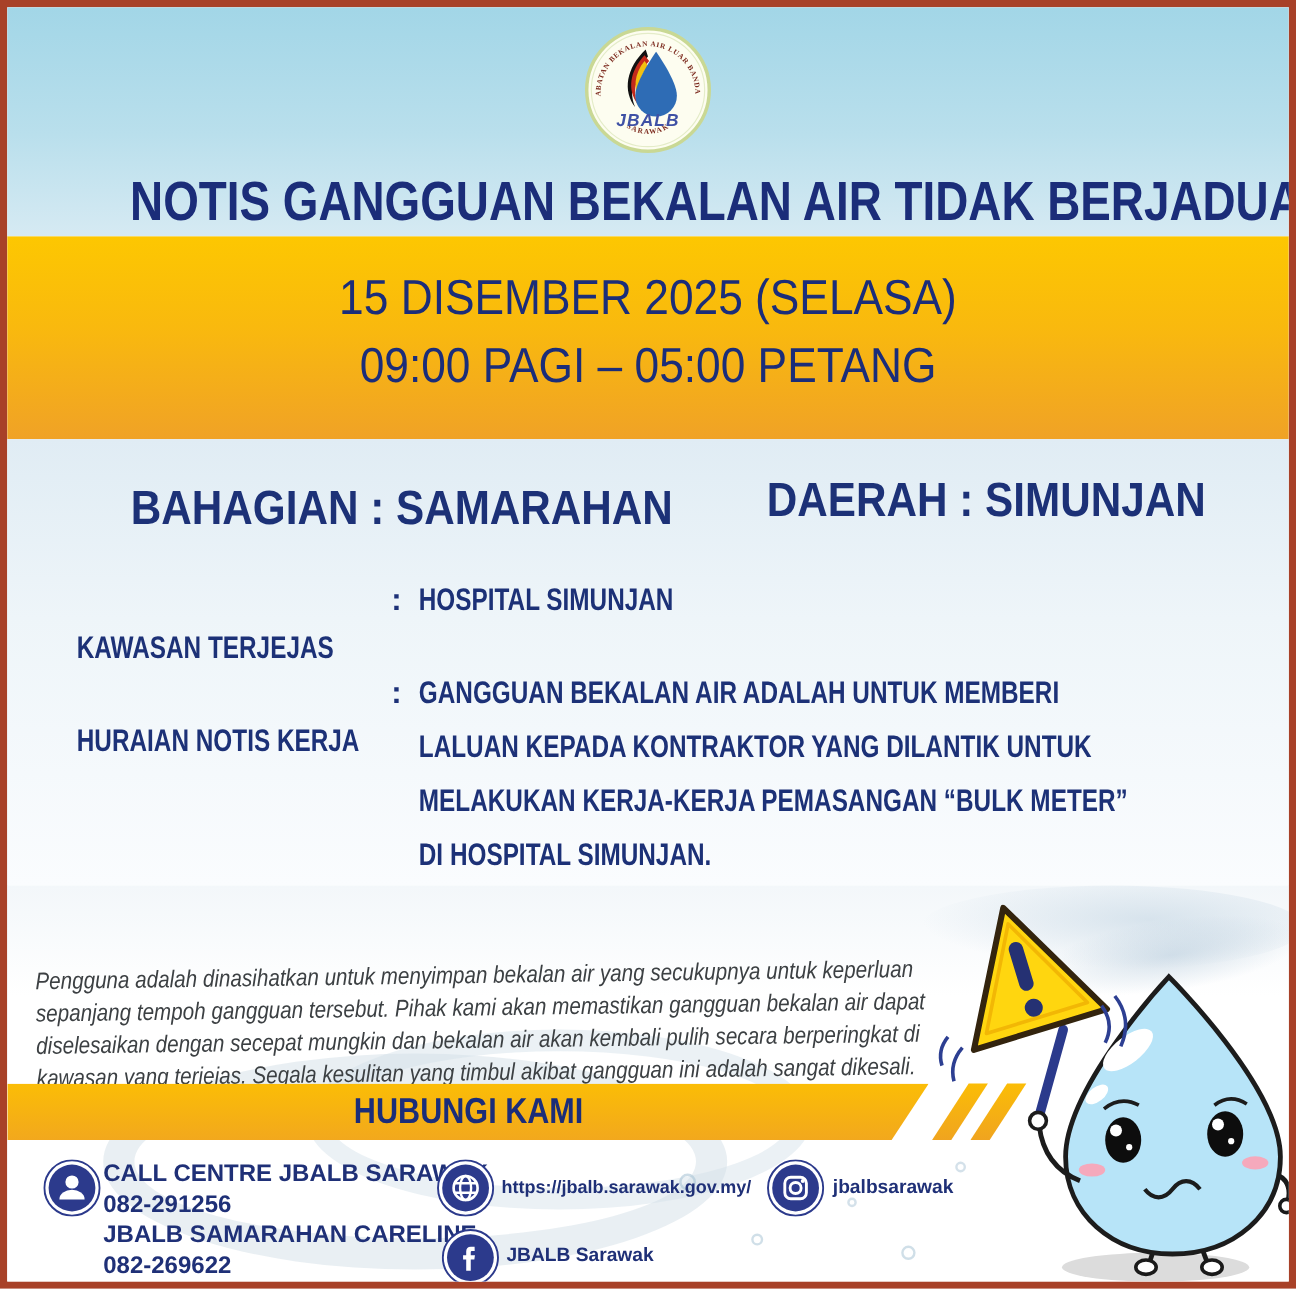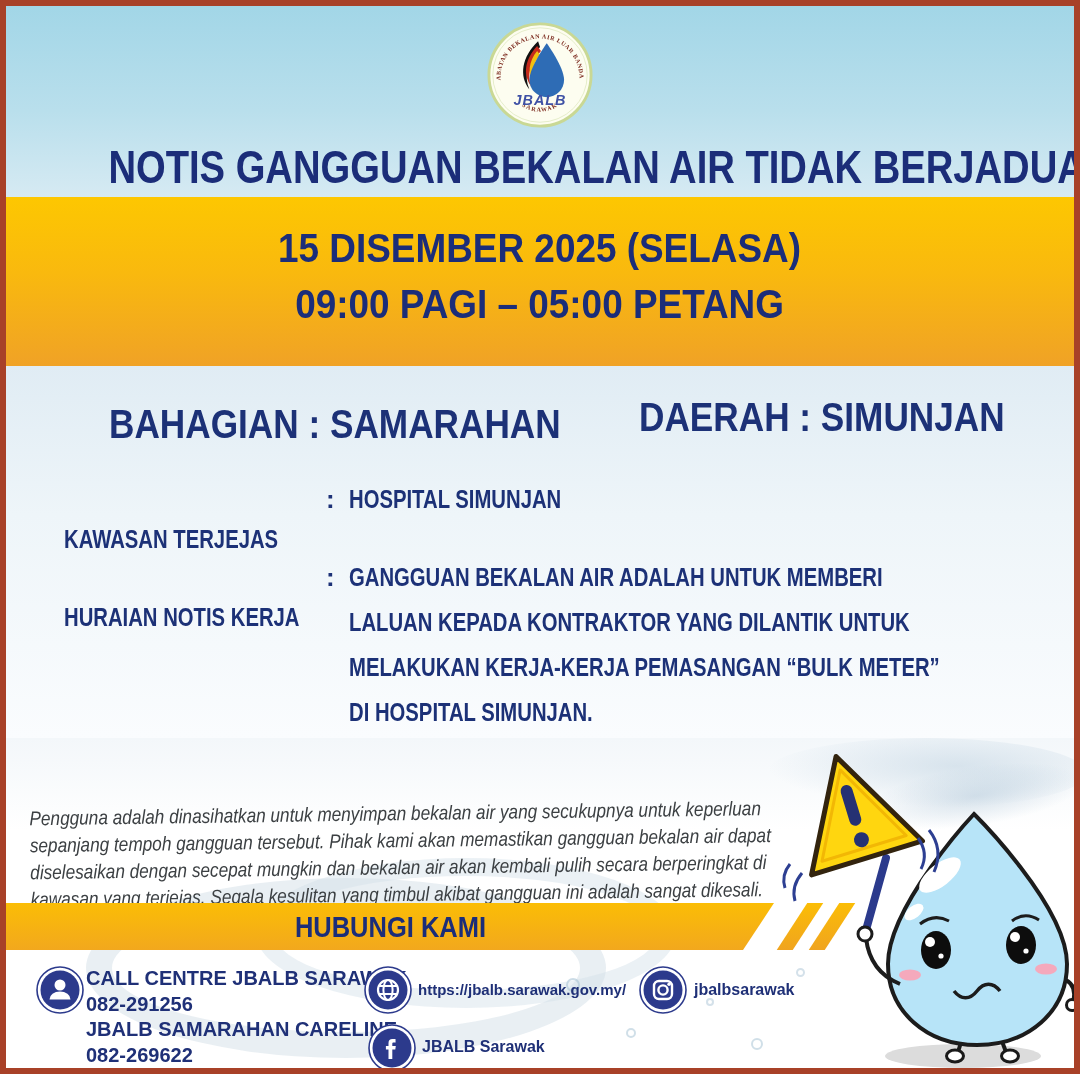--- a/index.html
+++ b/index.html
@@ -14,21 +14,21 @@
   .sky{position:absolute;left:0;top:0;width:1068px;height:191px;
     background:linear-gradient(180deg,#a2d6e7 0%,#b9dfec 55%,#d6eaf3 100%);}
   .logo{position:absolute;left:481px;top:16px;width:106px;height:106px;}
   .title{position:absolute;left:0;top:134px;width:1068px;text-align:center;
     font-size:46px;font-weight:bold;color:#1b2d79;letter-spacing:0px;white-space:nowrap;}
   .title span{display:inline-block;transform:scaleX(.83);transform-origin:center;}
   
   .orange-band{position:absolute;left:0;top:191px;width:1068px;height:169px;
     background:linear-gradient(180deg,#fdc701 0%,#f9b90e 45%,#f0a226 100%);
     color:#1b2d79;text-align:center;padding-top:23px;}
-  .band-line{font-size:41px;font-weight:bold;line-height:56px;white-space:nowrap;}
+  .band-line{font-size:41px;font-weight:normal;line-height:56px;white-space:nowrap;}
   .band-line span{display:inline-block;transform:scaleX(.9);transform-origin:center;}
   
   .body-sec{position:absolute;left:0;top:360px;width:1068px;height:372px;
     background:linear-gradient(180deg,#e0ecf4 0%,#eef5f9 40%,#fafcfe 100%);
     color:#1c3177;font-weight:bold;padding-left:16px;}
   .cond{display:inline-block;white-space:nowrap;transform-origin:left center;}
   .bahagian{position:absolute;left:103px;top:36px;font-size:40px;}
   .bahagian .cond,.daerah .cond{transform:scaleX(.88);}
   .daerah{position:absolute;left:633px;top:29px;font-size:40px;}
   .row-label{position:absolute;font-size:26px;margin-top:40px;}

